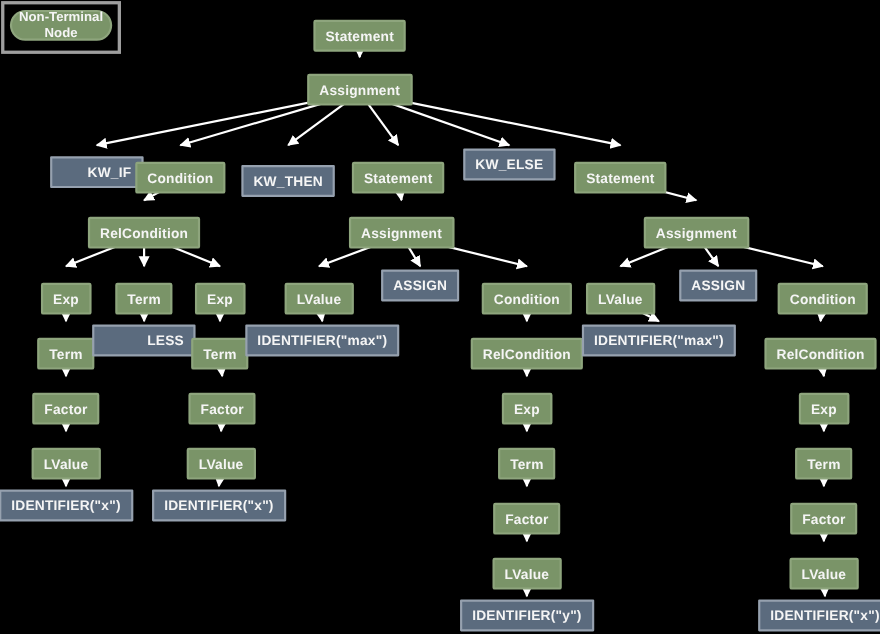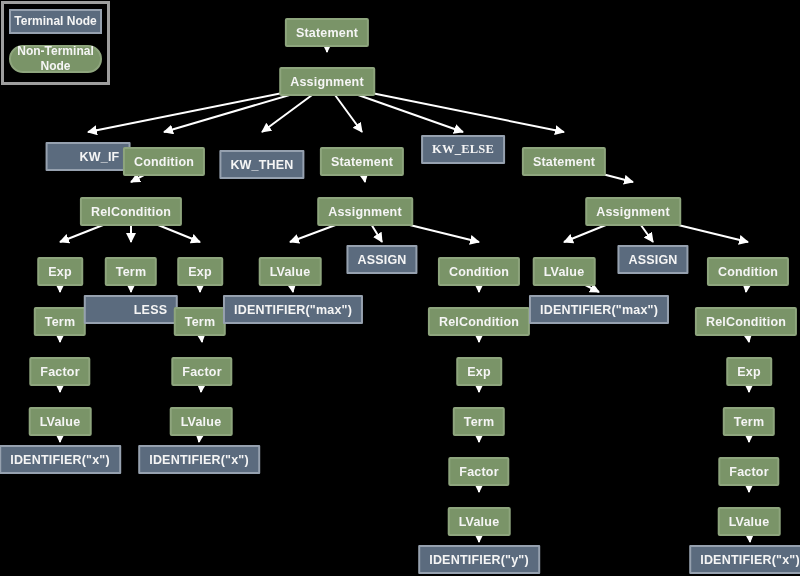--- a/index.html
+++ b/index.html
@@ -137,21 +137,21 @@
       <line x1="749" y1="474" x2="749" y2="492" stroke="#ffffff" stroke-width="2" marker-end="url(#ah)"></line>
       <line x1="749" y1="524" x2="750" y2="542" stroke="#ffffff" stroke-width="2" marker-end="url(#ah)"></line>
     </svg>
   <div id="nodes">
       <div class="node nonterminal" style="left: 327px; top: 6px;">Statement</div>
       <div class="node nonterminal" style="left: 327px; top: 55px;">Assignment</div>
       <div class="node terminal" style="left: 88px; top: 142px; padding-left: 32px;">KW_IF</div>
       <div class="node nonterminal" style="left: 164px; top: 135px;">Condition</div>
       <div class="node terminal" style="left: 262px; top: 150px;">KW_THEN</div>
       <div class="node nonterminal" style="left: 362px; top: 135px;">Statement</div>
-      <div class="node terminal" style="left: 463px; top: 135px; font-family: Liberation Serif, serif;">KW_ELSE</div>
+      <div class="node terminal" style="left: 463px; top: 135px;">KW_ELSE</div>
       <div class="node nonterminal" style="left: 564px; top: 135px;">Statement</div>
       <div class="node nonterminal" style="left: 131px; top: 185px;">RelCondition</div>
       <div class="node nonterminal" style="left: 365px; top: 185px;">Assignment</div>
       <div class="node nonterminal" style="left: 633px; top: 185px;">Assignment</div>
       <div class="node nonterminal" style="left: 60px; top: 245px;">Exp</div>
       <div class="node nonterminal" style="left: 131px; top: 245px;">Term</div>
       <div class="node nonterminal" style="left: 200px; top: 245px;">Exp</div>
       <div class="node nonterminal" style="left: 290px; top: 245px;">LValue</div>
       <div class="node terminal" style="left: 382px; top: 245px;">ASSIGN</div>
       <div class="node nonterminal" style="left: 479px; top: 245px;">Condition</div>
@@ -176,20 +176,17 @@
       <div class="node terminal" style="left: 60px; top: 445px;">IDENTIFIER("x")</div>
       <div class="node terminal" style="left: 199px; top: 445px;">IDENTIFIER("x")</div>
       <div class="node nonterminal" style="left: 479px; top: 445px;">Factor</div>
       <div class="node nonterminal" style="left: 749px; top: 445px;">Factor</div>
       <div class="node nonterminal" style="left: 479px; top: 495px;">LValue</div>
       <div class="node nonterminal" style="left: 749px; top: 495px;">LValue</div>
       <div class="node terminal" style="left: 479px; top: 545px;">IDENTIFIER("y")</div>
       <div class="node terminal" style="left: 750px; top: 545px;">IDENTIFIER("x")</div>
     </div>
   <div id="legend">
-    <div class="legend-item terminal">
-      <span>Terminal Node</span>
-    </div>
     <div class="legend-item nonterminal">
       <span>Non-Terminal Node</span>
     </div>
   </div>
 </div>
 
 </body></html>

